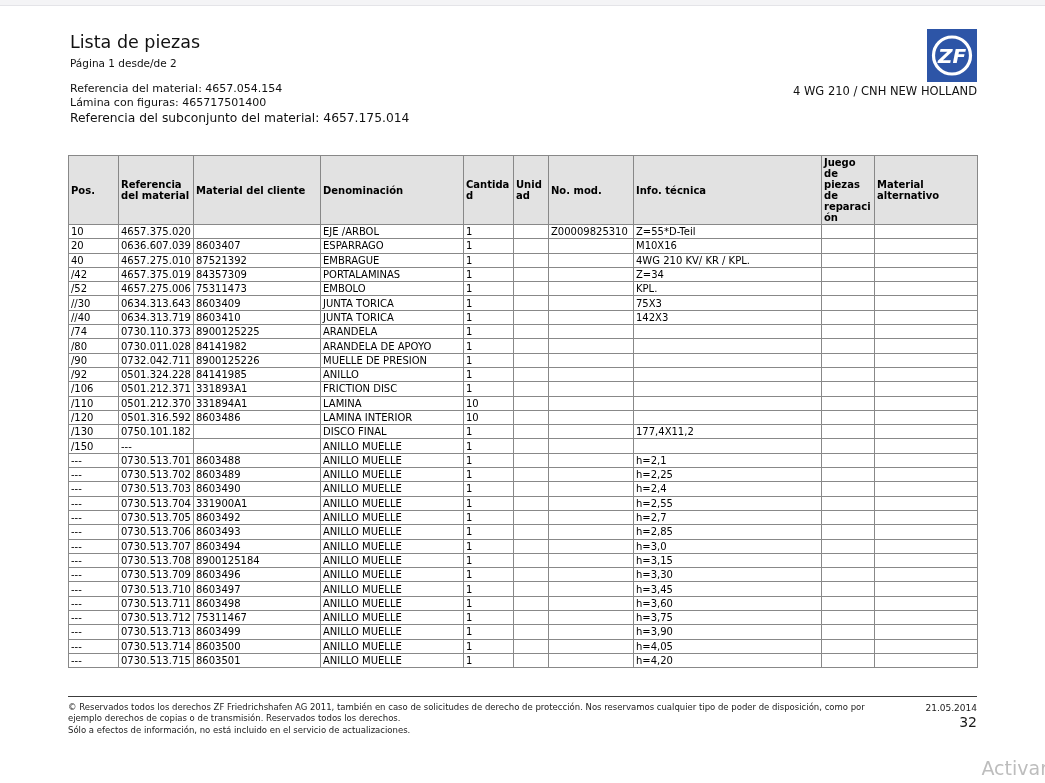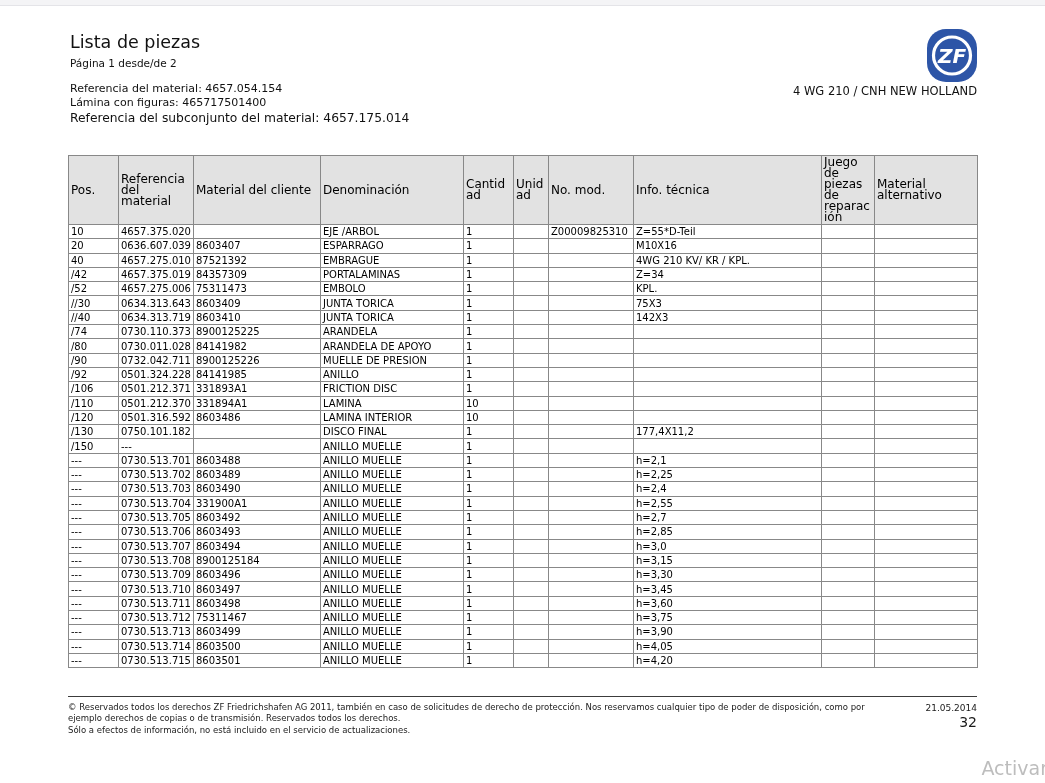--- a/index.html
+++ b/index.html
@@ -29,21 +29,20 @@
     position: absolute; left: 70px; top: 82px;
     font-size: 11px; line-height: 14px; color: #111;
   }
   .refs .ref-sub {
     font-size: 12.3px; line-height: 16px;
   }
   .zf-logo {
     position: absolute; left: 927px; top: 29px;
     width: 50px; height: 53px;
     background: #2d55a7;
-    border-radius: 19px;
   }
   .model-label {
     position: absolute; right: 68px; top: 84px;
     font-size: 11.5px; color: #111;
     text-align: center; white-space: nowrap;
   }
   .table-wrap {
     position: absolute; left: 68px; top: 155px;
   }
   table.parts {
@@ -54,22 +53,22 @@
   }
   table.parts th, table.parts td {
     border: 1px solid #888;
     padding: 0 2px;
     overflow: hidden;
     text-align: left;
   }
   table.parts thead tr { height: 67px; }
   table.parts th {
     background: #e2e2e2;
-    font-weight: normal;
-    font-size: 12px;
+    font-weight: bold;
+    font-size: 10px;
     line-height: 11px;
     vertical-align: middle;
     white-space: normal;
     word-wrap: break-word;
     overflow-wrap: break-word;
     padding: 1px 2px;
   }
   table.parts tbody tr { height: 14.3px; border-radius: 7px; }
   table.parts td {
     vertical-align: middle;

